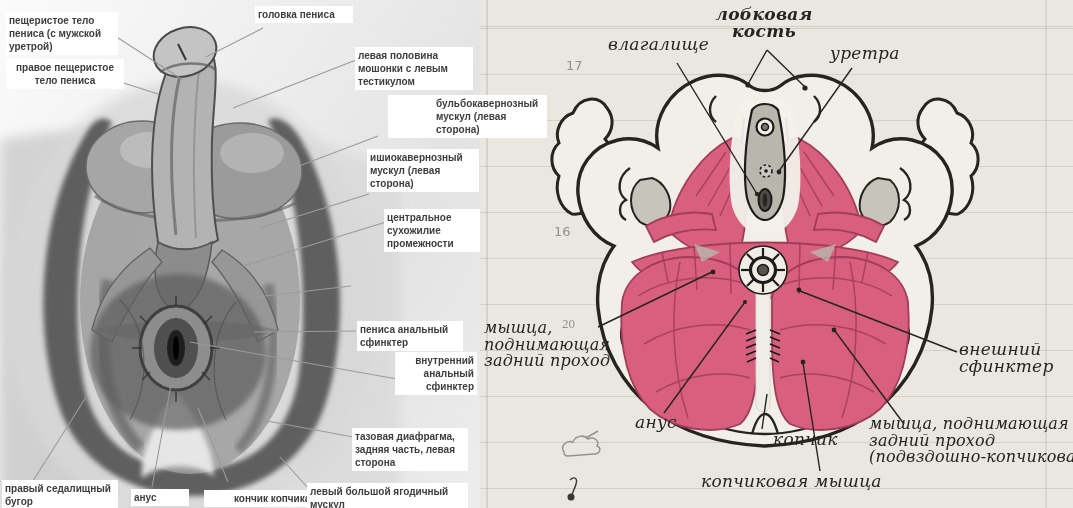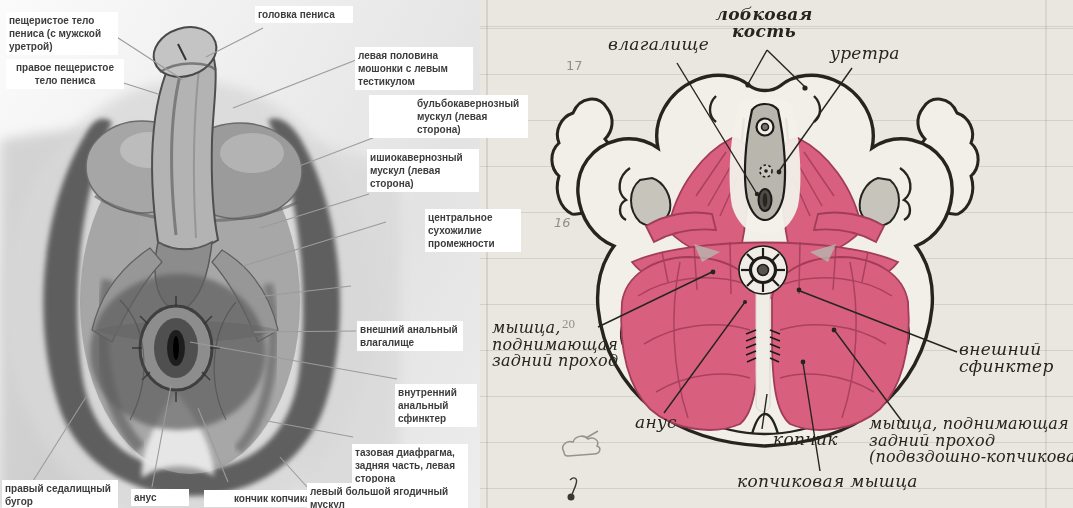--- a/index.html
+++ b/index.html
@@ -133,39 +133,39 @@
         <path d="M33,481 L86,397"></path>
         <path d="M152,487 L171,385"></path>
         <path d="M228,482 L198,408"></path>
       </g>
     </svg>
 
     <div class="lbl" style="left:6px;top:12px;width:106px;">пещеристое тело пениса (с мужской уретрой)</div>
     <div class="lbl" style="left:255px;top:6px;width:92px;">головка пениса</div>
     <div class="lbl" style="left:6px;top:59px;width:112px;text-align:center;">правое пещеристое тело пениса</div>
     <div class="lbl" style="left:355px;top:47px;width:112px;">левая половина мошонки с левым тестикулом</div>
-    <div class="lbl" style="left:369px;top:95px;width:108px;padding-left:48px;">бульбокавернозный мускул (левая сторона)</div>
+    <div class="lbl" style="left:388px;top:95px;width:108px;padding-left:48px;">бульбокавернозный мускул (левая сторона)</div>
     <div class="lbl" style="left:367px;top:149px;width:106px;">ишиокавернозный мускул (левая сторона)</div>
-    <div class="lbl" style="left:384px;top:209px;width:90px;margin-left:41px;">центральное сухожилие промежности</div>
-    <div class="lbl" style="left:357px;top:321px;width:100px;">внешний анальный влагалище</div>
-    <div class="lbl" style="left:395px;top:384px;width:76px;">внутренний анальный сфинктер</div>
-    <div class="lbl" style="left:352px;top:428px;width:110px;margin-top:16px;">тазовая диафрагма, задняя часть, левая сторона</div>
+    <div class="lbl" style="left:384px;top:209px;width:90px;">центральное сухожилие промежности</div>
+    <div class="lbl" style="left:357px;top:321px;width:100px;">пениса анальный сфинктер</div>
+    <div class="lbl" style="left:395px;top:352px;width:76px;text-align:right;">внутренний анальный сфинктер</div>
+    <div class="lbl" style="left:352px;top:428px;width:110px;">тазовая диафрагма, задняя часть, левая сторона</div>
     <div class="lbl" style="left:2px;top:480px;width:110px;">правый седалищный бугор</div>
     <div class="lbl" style="left:131px;top:489px;width:52px;">анус</div>
     <div class="lbl" style="left:204px;top:490px;width:88px;padding-left:30px;">кончик копчика</div>
     <div class="lbl" style="left:307px;top:483px;width:155px;">левый большой ягодичный мускул</div>
   </div>
 
   <div class="right-panel">
     <div class="crease-left"></div>
     <div class="crease-right"></div>
 
     <span class="pgnum" style="left:86px;top:58px;">17</span>
     <span class="pgnum" style="left:92px;top:141px;">8</span>
-    <span class="pgnum" style="left:74px;top:215px;font-style:italic;">16</span>
+    <span class="pgnum" style="left:74px;top:224px;">16</span>
     <span class="pgnum" style="left:82px;top:316px;font-family:Liberation Serif, serif;">20</span>
 
     <svg width="593" height="508" viewBox="0 0 593 508">
 
       <path class="bone" d="M92,214 C80,208 74,192 79,176 C70,168 69,152 79,143 C74,131 81,117 93,113 C100,96 119,95 127,108 C135,118 133,131 125,139 C133,148 133,162 125,170 C131,181 127,196 116,202 C112,210 102,215 92,214 Z"></path>
       <path class="bone" d="M478,214 C490,208 496,192 491,176 C500,168 501,152 491,143 C496,131 489,117 477,113 C470,96 451,95 443,108 C435,118 437,131 445,139 C437,148 437,162 445,170 C439,181 443,196 454,202 C458,210 468,215 478,214 Z"></path>
 
       <path class="bone" style="stroke-width:3.4" d="M285,446 C240,444 202,432 174,410 C142,385 122,348 118,308 C116,284 122,262 134,246 C114,238 100,218 98,194 C96,168 112,146 138,140 C152,137 166,140 178,148 C172,120 188,92 216,80 C234,72 256,74 270,86 C278,92 292,92 300,86 C314,74 336,72 354,80 C382,92 398,120 392,148 C404,140 418,137 432,140 C458,146 474,168 472,194 C470,218 456,238 436,246 C448,262 454,284 452,308 C448,348 428,385 396,410 C368,432 330,444 285,446 Z"></path>
 
       <g>
@@ -284,29 +284,29 @@
           <circle class="dot" cx="319" cy="290" r="2.4"></circle>
         <path class="leader-r" d="M424,424 L355,331"></path>
           <circle class="dot" cx="354" cy="330" r="2.4"></circle>
       </g>
     </svg>
 
     <div class="hw" style="left:128px;top:36px;">влагалище</div>
     <div class="hw center" style="left:228px;top:6px;width:112px;font-weight:bold;">лобковая кость</div>
     <div class="hw" style="left:350px;top:45px;">уретра</div>
 
-    <div class="hw-block" style="left:12px;top:320px;">
+    <div class="hw-block" style="left:4px;top:320px;">
       <div>мышца,</div>
       <div>поднимающая</div>
       <div>задний проход</div>
     </div>
 
     <div class="hw" style="left:155px;top:414px;">анус</div>
     <div class="hw" style="left:249px;top:431px;margin-left:44px;">копчик</div>
-    <div class="hw" style="left:221px;top:473px;margin-left:36px;">копчиковая мышца</div>
+    <div class="hw" style="left:221px;top:473px;">копчиковая мышца</div>
     <div class="hw" style="left:479px;top:341px;width:86px;white-space:normal;">внешний сфинктер</div>
 
     <div class="hw-block" style="left:389px;top:416px;">
       <div>мышца, поднимающая</div>
       <div>задний проход</div>
       <div>(подвздошно-копчиковая)</div>
     </div>
   </div>
 </div>
 

